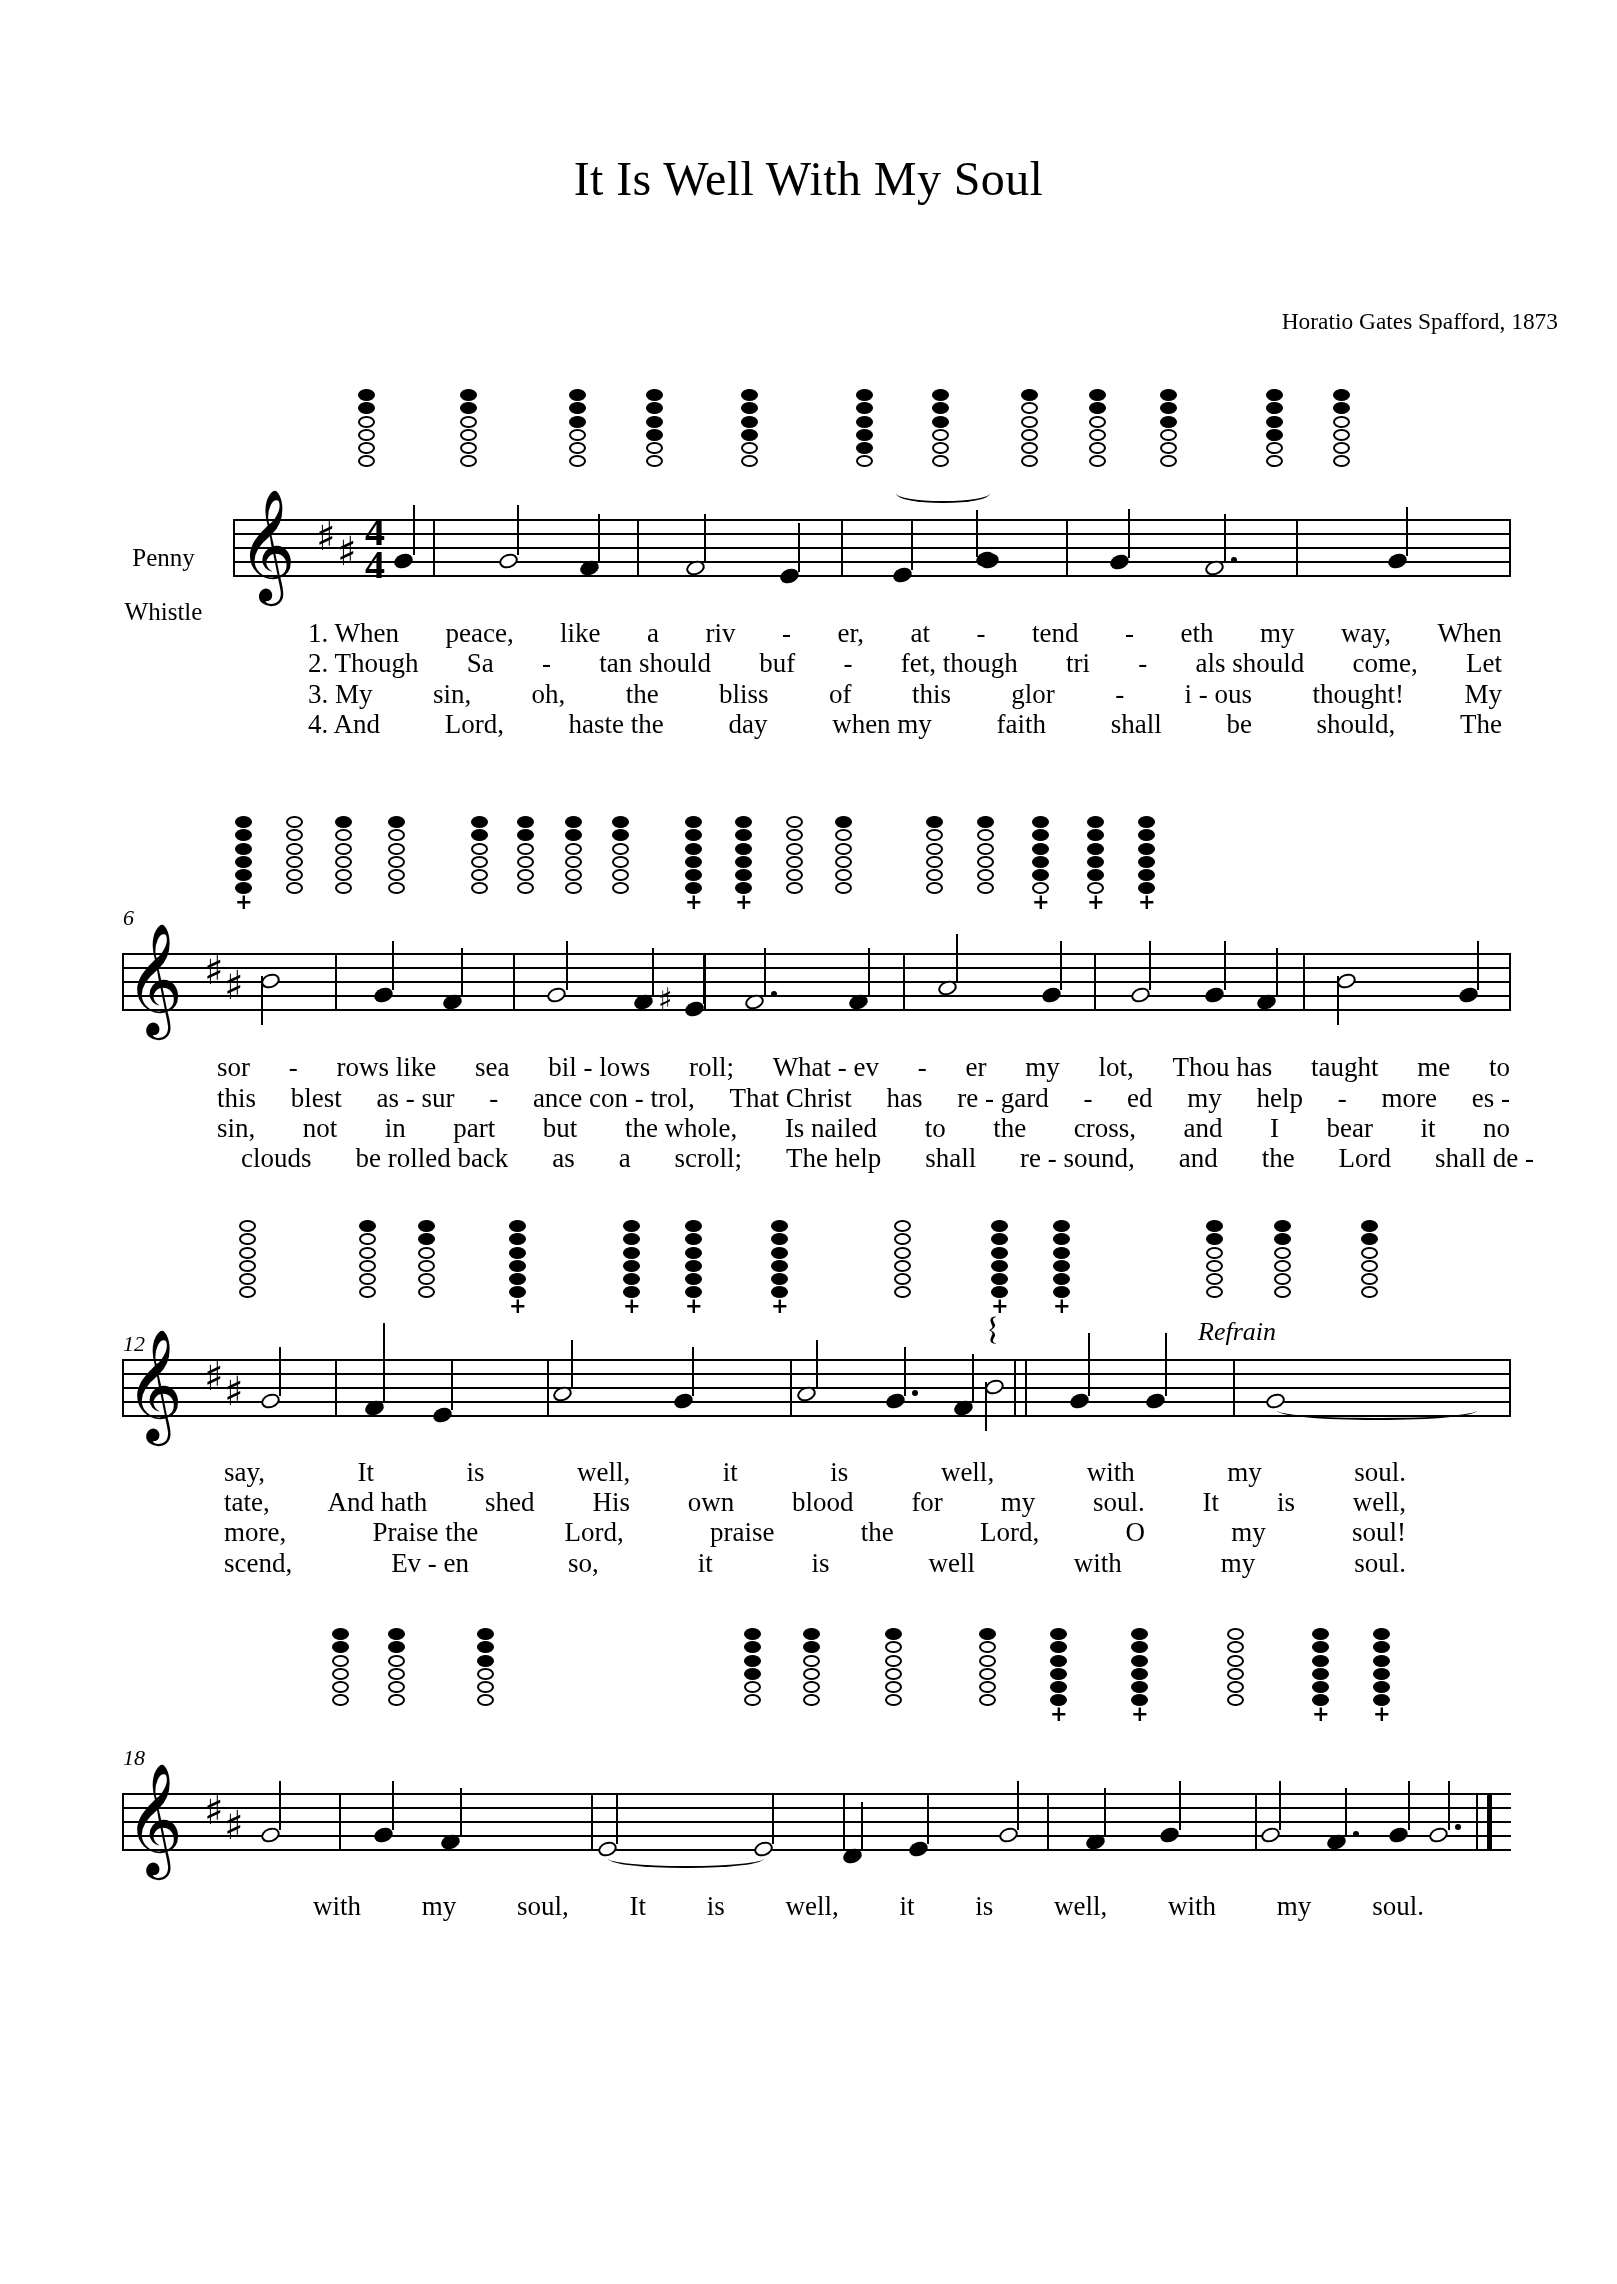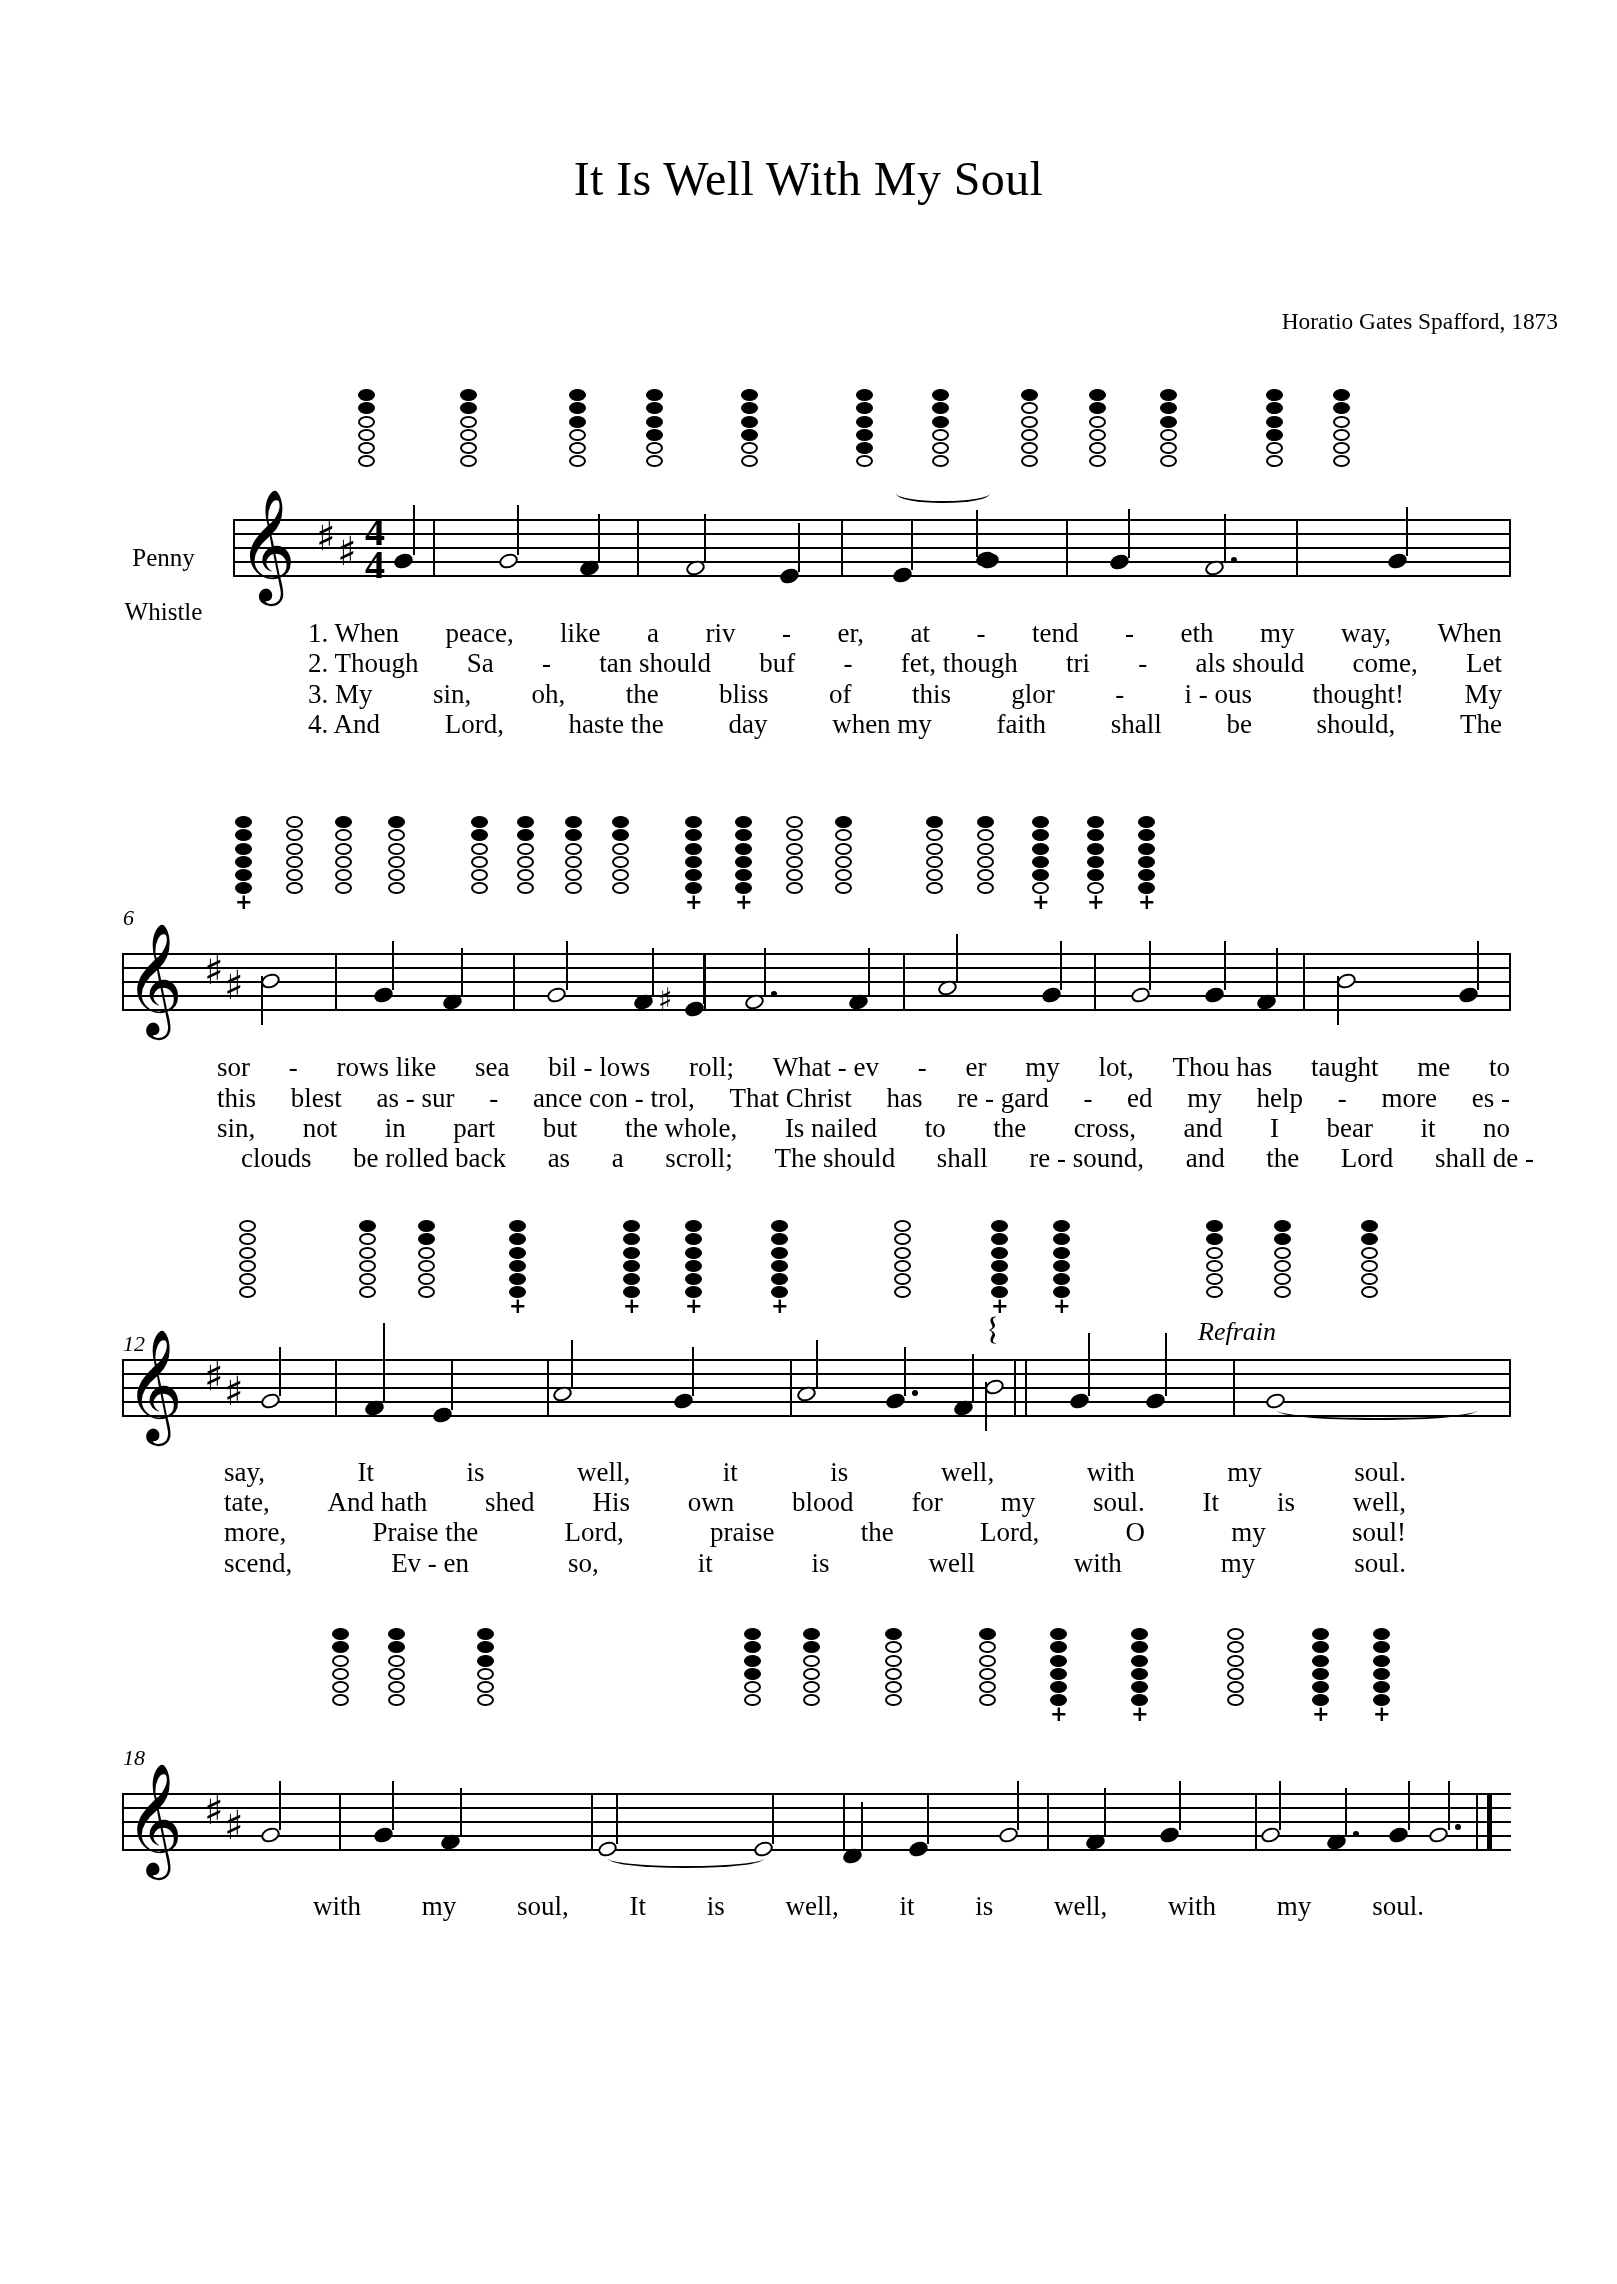--- a/index.html
+++ b/index.html
@@ -680,21 +680,21 @@
           <span>bear</span>
           <span>it</span>
           <span>no</span>
         </div>
         <div class="lyric-line" style="left: 217px; top: 1143px; width: 1293px; display: flex; justify-content: space-between; align-items: baseline; margin-left: 24px;">
           <span>clouds</span>
           <span>be rolled back</span>
           <span>as</span>
           <span>a</span>
           <span>scroll;</span>
-          <span>The should</span>
+          <span>The help</span>
           <span>shall</span>
           <span>re - sound,</span>
           <span>and</span>
           <span>the</span>
           <span>Lord</span>
           <span>shall de -</span>
         </div>
       </div>
   </div>
 

